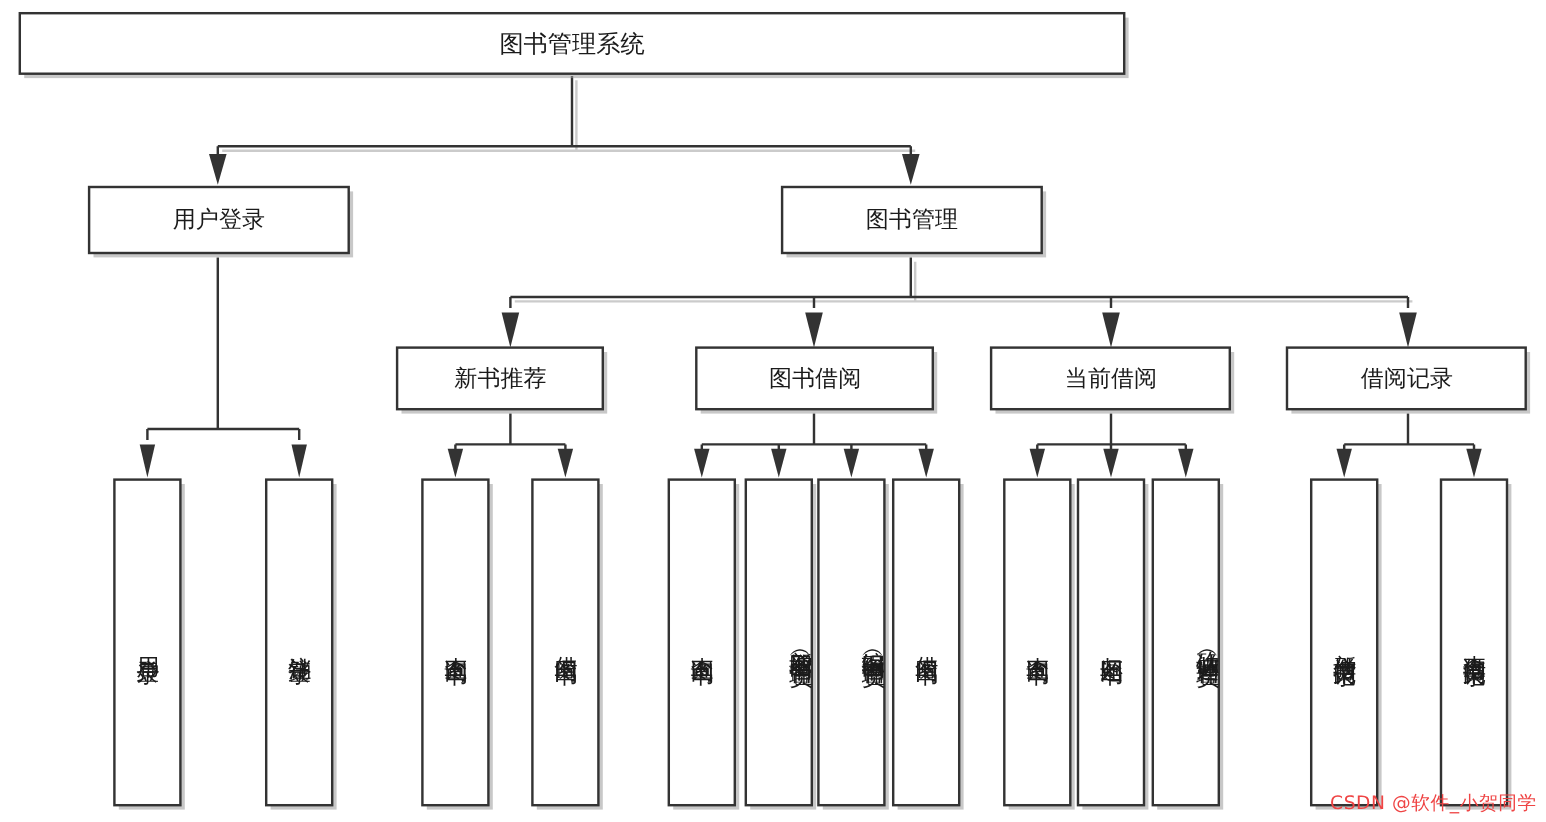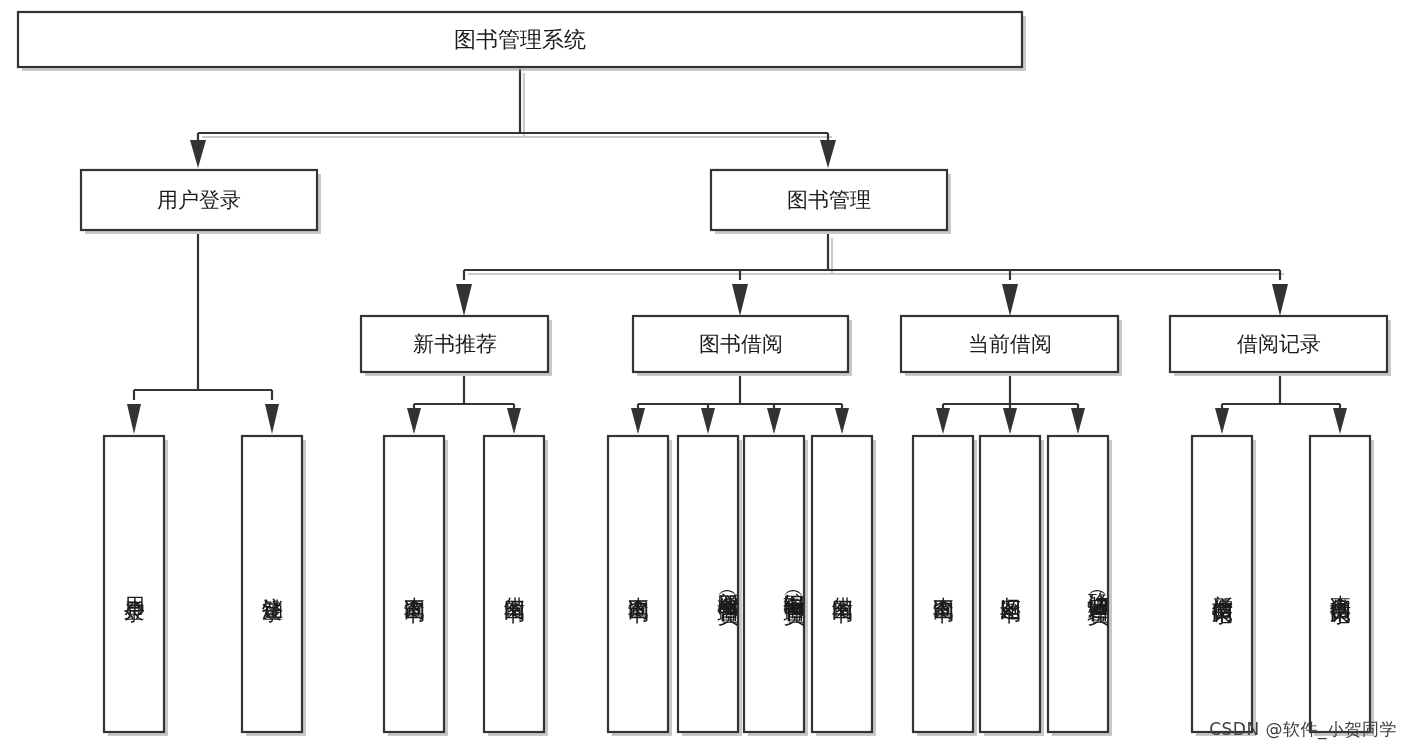--- a/index.html
+++ b/index.html
@@ -80,21 +80,21 @@
     align-items: center;
     justify-content: center;
     pointer-events: none;
   }
   .watermark {
     position: absolute;
     right: 8px;
     bottom: 6px;
     font-family: "DejaVu Sans", "Liberation Sans", sans-serif;
     font-size: 17px;
-    color: #404040;
+    color: #ef4444;
     letter-spacing: 0.5px;
     white-space: nowrap;
   }
 </style>
 </head>
 <body>
 
 <div id="diagram-root">
 
   <svg id="flowchart" viewBox="0 0 1405 747">

